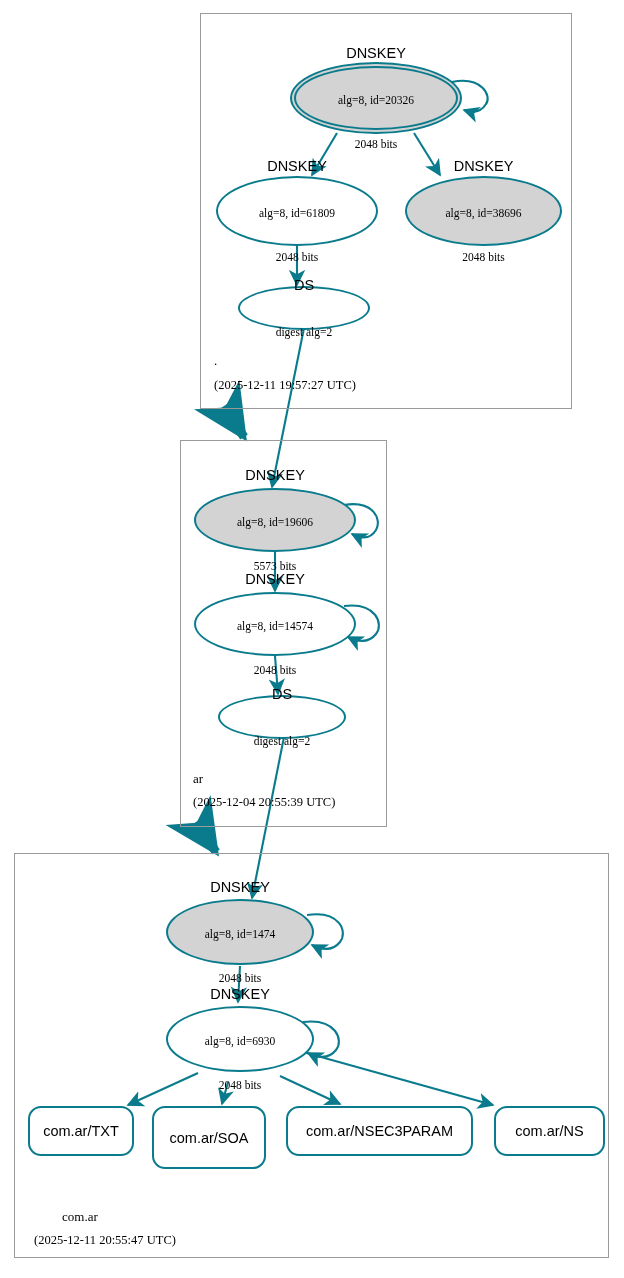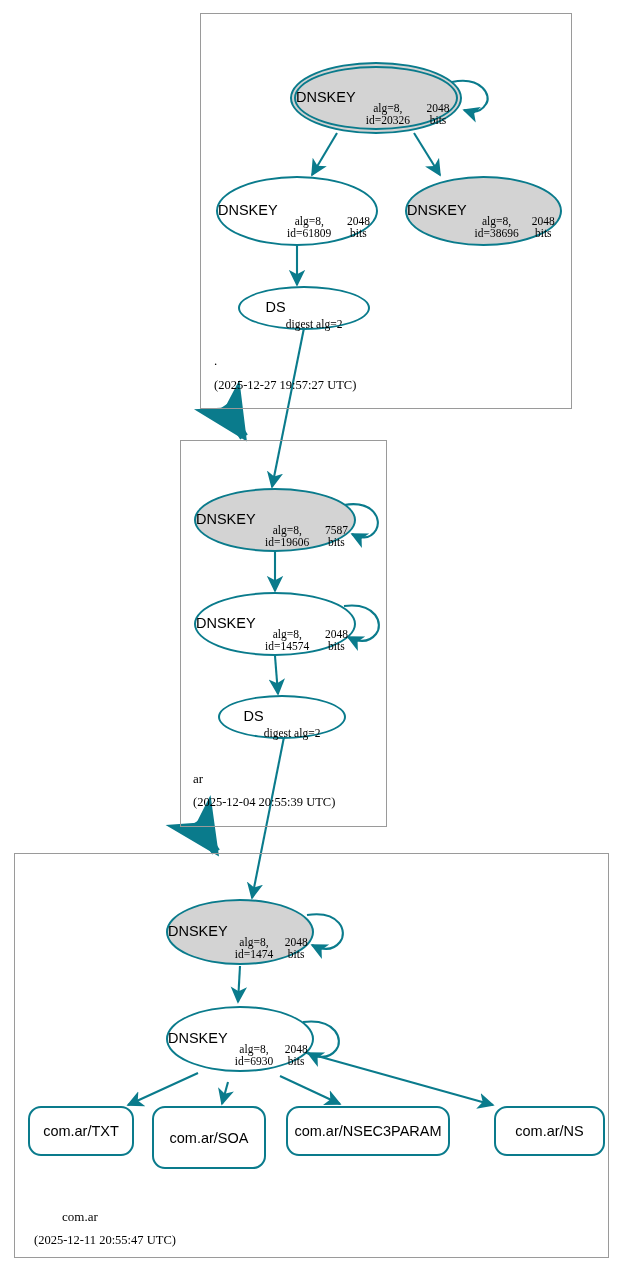--- a/index.html
+++ b/index.html
@@ -46,21 +46,21 @@
     font-size: 12.5px;
     color: #000000;
     white-space: nowrap;
   }
   .node {
     position: absolute;
     box-sizing: border-box;
     text-align: center;
     color: #000000;
     display: flex;
-    flex-direction: row;
+    flex-direction: column;
     align-items: center;
     justify-content: center;
     line-height: 1.05;
   }
   .node .t1 {
     font-family: "Liberation Sans", sans-serif;
     font-size: 14.5px;
   }
   .node .t2, .node .t3 {
     font-family: "Liberation Serif", serif;
@@ -136,21 +136,21 @@
     <path d="M 303,1022 C 336,1018 344,1040 336,1050 C 328,1060 316,1057 308,1053" fill="none" stroke="#0a7b8c" stroke-width="2.1" marker-end="url(#ah)"></path>
 
     <path d="M 198,1073 L 128,1105" fill="none" stroke="#0a7b8c" stroke-width="2.1" marker-end="url(#ah)"></path>
     <path d="M 228,1082 L 222,1104" fill="none" stroke="#0a7b8c" stroke-width="2.1" marker-end="url(#ah)"></path>
     <path d="M 280,1076 L 340,1104" fill="none" stroke="#0a7b8c" stroke-width="2.1" marker-end="url(#ah)"></path>
     <path d="M 303,1052 L 493,1105" fill="none" stroke="#0a7b8c" stroke-width="2.1" marker-end="url(#ah)"></path>
   </svg>
 
   <div class="zone-box" style="left:200px; top:13px; width:372px; height:396px;"></div>
   <div class="zone-label" style="left:214px; top:353px;">.</div>
-  <div class="zone-time" style="left:214px; top:378px;">(2025-12-27 19:57:27 UTC)</div>
+  <div class="zone-time" style="left:214px; top:378px;">(2025-12-11 19:57:27 UTC)</div>
 
   <div class="sep-outer" style="left:290px; top:62px; width:172px; height:72px;"></div>
   <div class="node ellipse filled" style="left:294px; top:66px; width:164px; height:64px;">
     <span class="t1">DNSKEY</span>
     <span class="t2">alg=8, id=20326</span>
     <span class="t3">2048 bits</span>
   </div>
 
   <div class="node ellipse open" style="left:216px; top:176px; width:162px; height:70px;">
     <span class="t1">DNSKEY</span>
@@ -169,21 +169,21 @@
     <span class="t2">digest alg=2</span>
   </div>
 
   <div class="zone-box" style="left:180px; top:440px; width:207px; height:387px;"></div>
   <div class="zone-label" style="left:193px; top:771px;">ar</div>
   <div class="zone-time" style="left:193px; top:795px;">(2025-12-04 20:55:39 UTC)</div>
 
   <div class="node ellipse filled" style="left:194px; top:488px; width:162px; height:64px;">
     <span class="t1">DNSKEY</span>
     <span class="t2">alg=8, id=19606</span>
-    <span class="t3">7587 bits</span>
+    <span class="t3">5573 bits</span>
   </div>
 
   <div class="node ellipse open" style="left:194px; top:592px; width:162px; height:64px;">
     <span class="t1">DNSKEY</span>
     <span class="t2">alg=8, id=14574</span>
     <span class="t3">2048 bits</span>
   </div>
 
   <div class="node ellipse open" style="left:218px; top:695px; width:128px; height:44px;">
     <span class="t1">DS</span>
@@ -201,16 +201,16 @@
   </div>
 
   <div class="node ellipse open" style="left:166px; top:1006px; width:148px; height:66px;">
     <span class="t1">DNSKEY</span>
     <span class="t2">alg=8, id=6930</span>
     <span class="t3">2048 bits</span>
   </div>
 
   <div class="rrbox" style="left:28px; top:1106px; width:106px; height:50px;">com.ar/TXT</div>
   <div class="rrbox" style="left:152px; top:1106px; width:114px; height:63px;">com.ar/SOA</div>
-  <div class="rrbox" style="left:286px; top:1106px; width:164px; height:50px;">com.ar/NSEC3PARAM</div>
+  <div class="rrbox" style="left:286px; top:1106px; width:187px; height:50px;">com.ar/NSEC3PARAM</div>
   <div class="rrbox" style="left:494px; top:1106px; width:111px; height:50px;">com.ar/NS</div>
 
 </div>
 
 </body></html>

